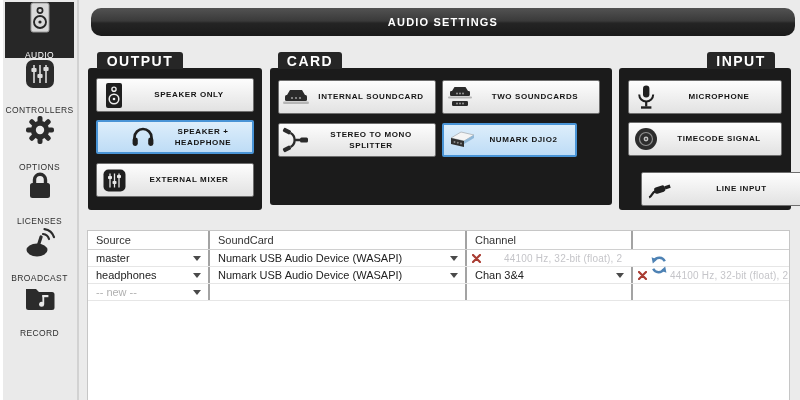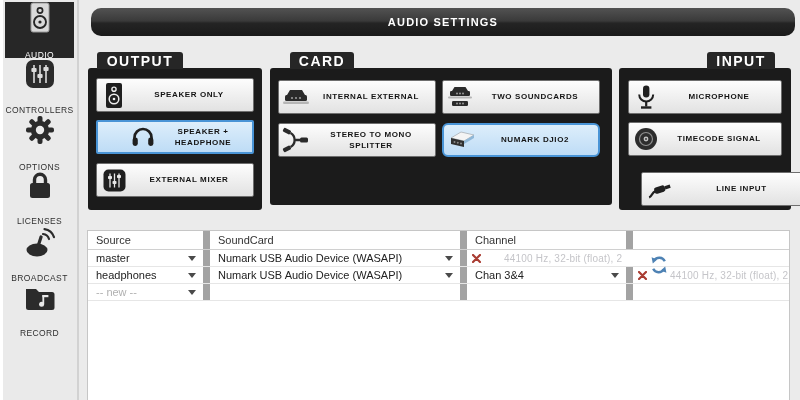--- a/index.html
+++ b/index.html
@@ -35,21 +35,21 @@
     color:#ffffff;font-size:11px;font-weight:bold;letter-spacing:1.2px;
   }
   
   .tab{
     position:absolute;top:52px;height:17px;background:#262626;
     border-radius:3px 3px 0 0;z-index:3;
     display:flex;align-items:center;justify-content:center;
     color:#fff;font-size:14px;font-weight:bold;letter-spacing:1.5px;
   }
   .tab-output{left:97px;width:86px;}
-  .tab-card{left:290px;width:64px;}
+  .tab-card{left:278px;width:64px;}
   .tab-input{left:707px;width:68px;}
   .panel{position:absolute;top:68px;background:#1b1b1b;border-radius:3px;z-index:2;}
   .panel-output{left:88px;width:174px;height:142px;}
   .panel-card{left:270px;width:342px;height:137px;}
   .panel-input{left:619px;width:172px;height:142px;}
   
   .dev-btn{
     position:absolute;height:34px;box-sizing:border-box;
     background:linear-gradient(180deg,#fdfdfd,#e2e2e2);
     border:1px solid #6e6e6e;border-radius:2px;
@@ -65,36 +65,36 @@
     border:2px solid #4994d6;
   }
   
   .ob1{left:8px;top:10px;width:158px;}
   .ob2{left:8px;top:52px;width:158px;padding-left:28px;}
   .ob3{left:8px;top:95px;width:158px;}
   
   .cb1{left:8px; top:12px;width:158px;}
   .cb2{left:172px;top:12px;width:158px;}
   .cb3{left:8px; top:55px;width:158px;}
-  .cb4{left:172px;top:55px;width:158px;border-radius:6px;}
+  .cb4{left:172px;top:55px;width:135px;}
   
   .ib1{left:9px;top:12px;width:154px;}
   .ib2{left:9px;top:54px;width:154px;}
   .ib3{left:22px;top:96px;width:173px;margin-top:8px;}
   
   .table-wrap{
     position:absolute;left:87px;top:230px;width:703px;height:170px;
     background:#ffffff;border:1px solid #c6c6c6;border-bottom:none;
     box-sizing:border-box;overflow:hidden;z-index:1;
   }
   .t-row{display:flex;height:16px;border-bottom:1px solid #e6e6e6;position:relative;}
   .t-row.head{height:18px;border-bottom:1px solid #d0d0d0;}
   .t-cell{
     box-sizing:border-box;height:100%;display:flex;align-items:center;
-    padding-left:8px;border-right:7px solid #a3a3a3;
+    padding-left:8px;border-right:2px solid #a3a3a3;
     font-size:11px;color:#222;white-space:nowrap;overflow:hidden;
   }
   .t-row.head .t-cell{color:#333;}
   .c-source{width:122px;}
   .c-card{width:257px;}
   .c-chan{width:166px;}
   .c-status{flex:1;border-right:none;padding-left:5px;}
   .t-cell.muted{color:#b0b0b0;}
   .dd{
     width:0;height:0;border-left:4px solid transparent;border-right:4px solid transparent;
@@ -259,21 +259,21 @@
         <path d="M6,9 l3,-5 h12 l3,5 z" fill="#2a2a2a"></path>
         <rect x="4" y="9" width="22" height="6" rx="1.5" fill="#2a2a2a"></rect>
         <g fill="#9a9a9a">
             <circle cx="11" cy="12" r="1.1"></circle>
             <circle cx="15" cy="12" r="1.1"></circle>
             <circle cx="19" cy="12" r="1.1"></circle>
           </g>
         <rect x="2" y="15.5" width="26" height="2.5" rx="1.2" fill="#b5b5b5"></rect>
       </svg>
     </span>
-    <span class="lbl">INTERNAL EXTERNAL</span>
+    <span class="lbl">INTERNAL SOUNDCARD</span>
   </div>
 
   <div class="dev-btn cb2">
     <span class="ic">
       <svg width="30" height="26" viewBox="0 0 30 26">
         <path d="M7,7 l2.5,-4 h11 l2.5,4 z" fill="#2a2a2a"></path>
         <rect x="5" y="7" width="20" height="5" rx="1.3" fill="#2a2a2a"></rect>
         <g fill="#9a9a9a">
             <circle cx="12" cy="9.5" r="1"></circle>
             <circle cx="15" cy="9.5" r="1"></circle>

